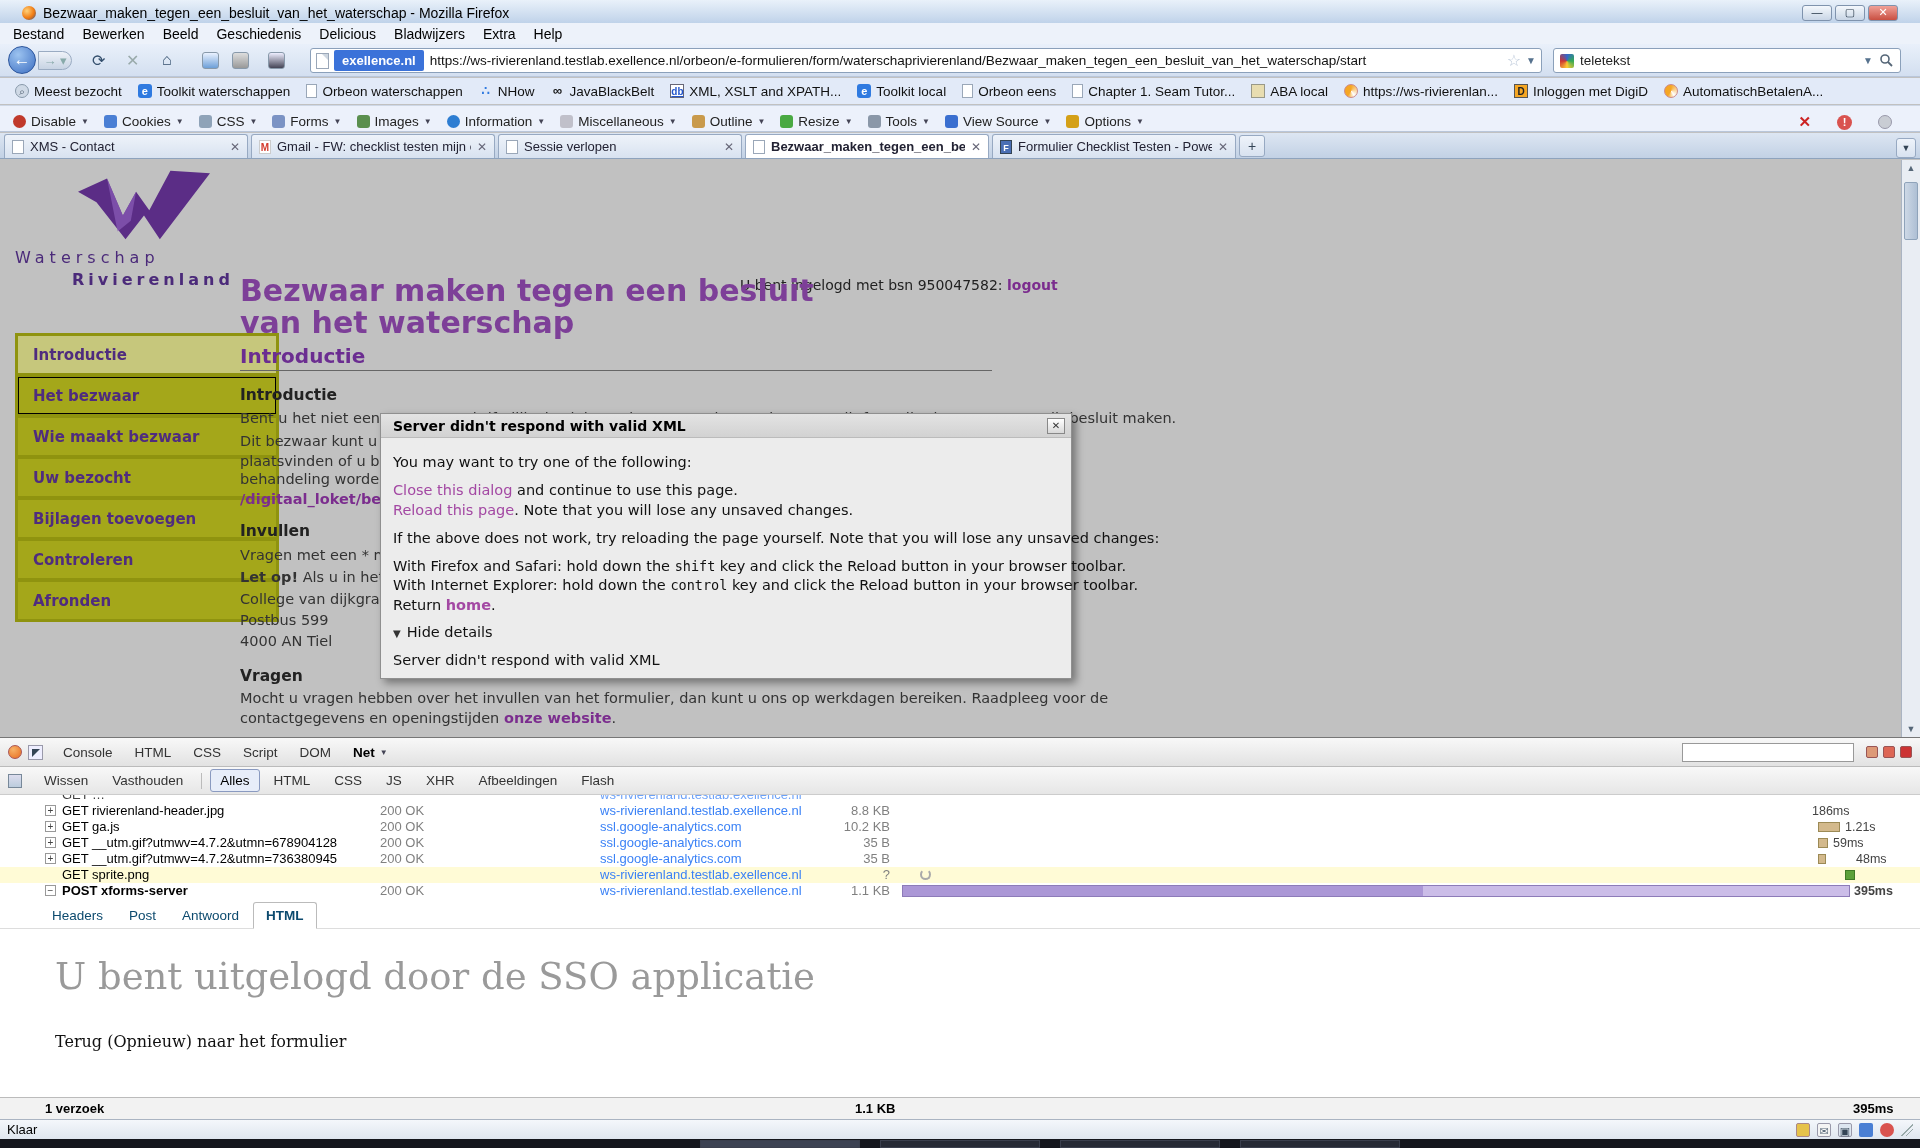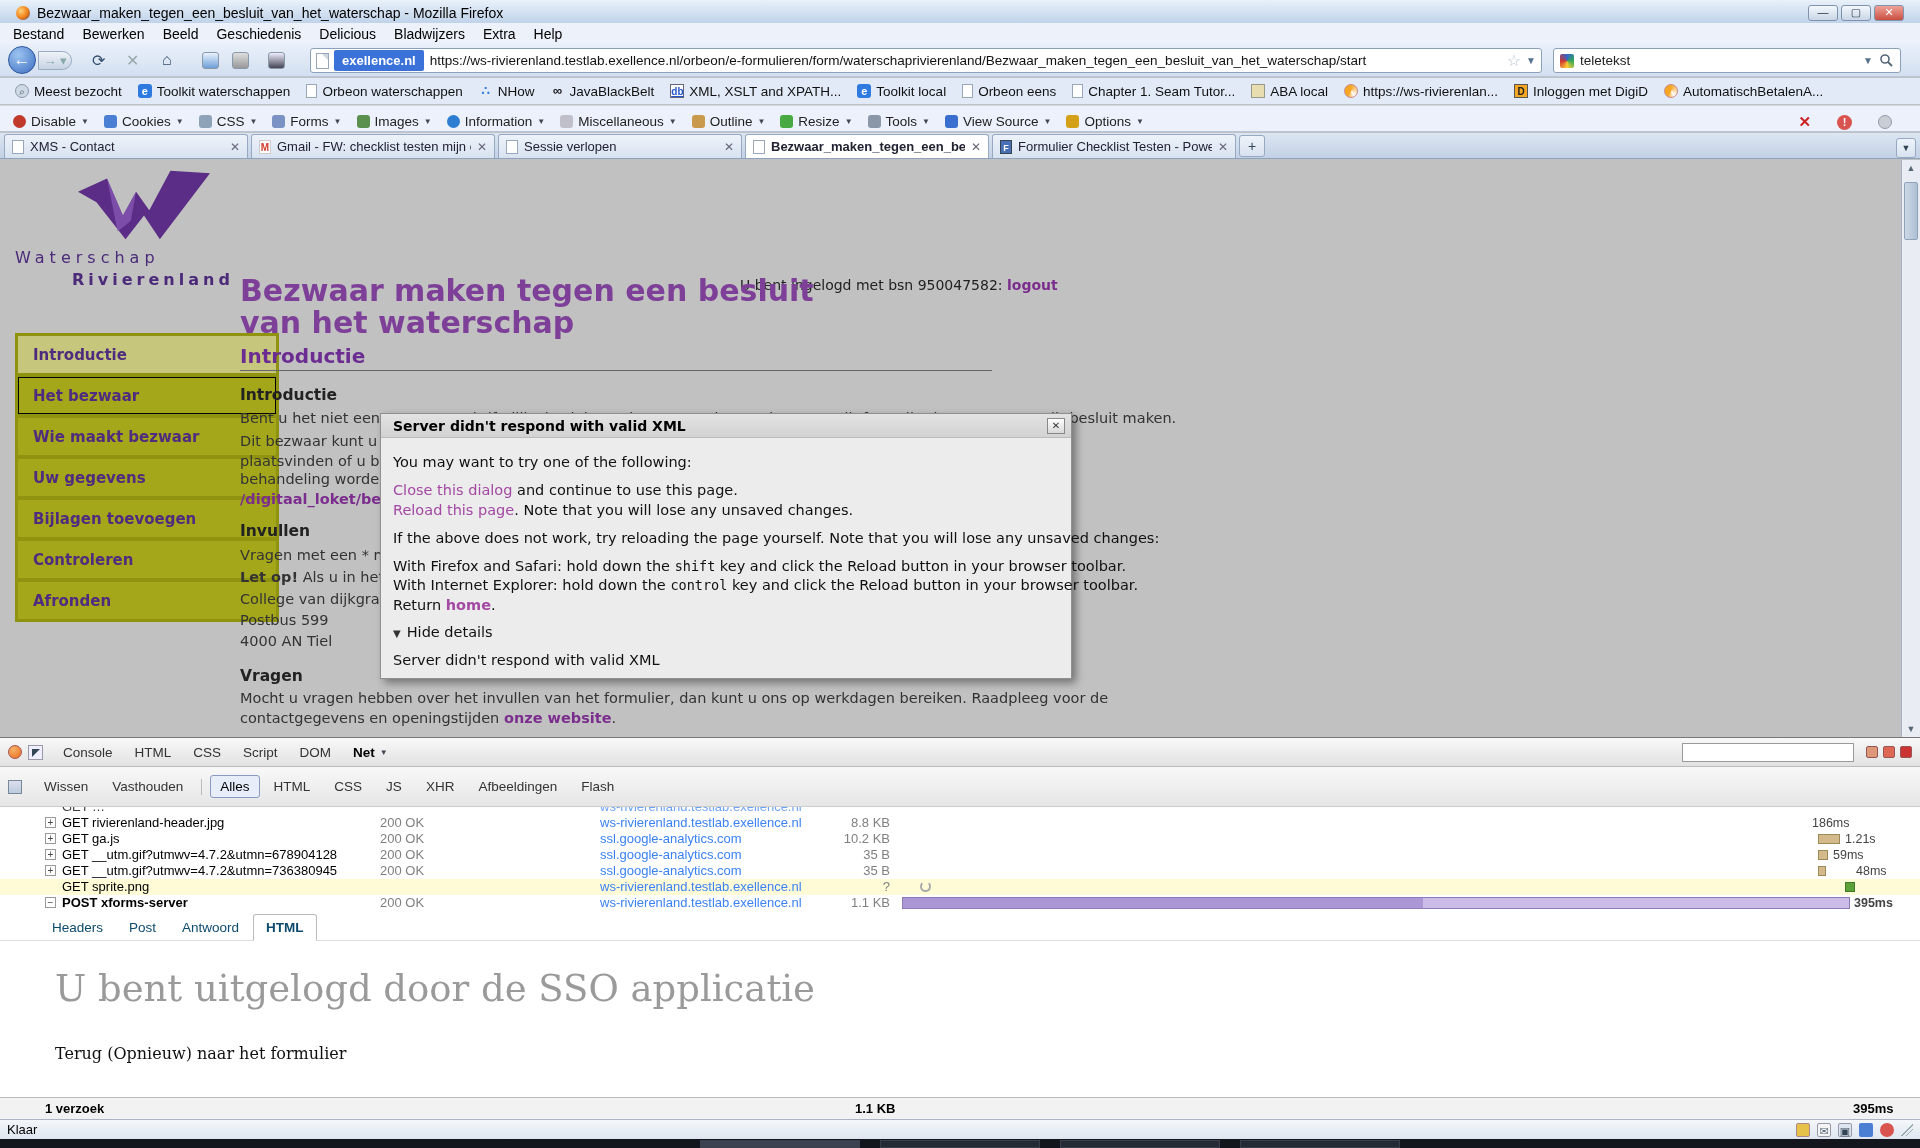--- a/index.html
+++ b/index.html
@@ -1,20 +1,20 @@
 <!DOCTYPE html>
 <html><head>
 <meta charset="utf-8">
 <style>
   *{margin:0;padding:0;box-sizing:border-box;}
   html,body{background:#888;}
   .window{position:relative;width:1920px;height:1148px;overflow:hidden;background:#c1c1c1;font-family:"Liberation Sans",sans-serif;}
 
   
-  .titlebar{position:absolute;top:0;left:0;right:0;height:26px;background:linear-gradient(#e9f1fa,#bcd0e8);border-bottom:1px solid #93a8c4;display:flex;align-items:center;padding:0 16px;}
+  .titlebar{position:absolute;top:0;left:0;right:0;height:26px;background:linear-gradient(#e9f1fa,#bcd0e8);border-bottom:1px solid #93a8c4;display:flex;align-items:center;padding:0 22px;}
   .fx-logo{width:14px;height:14px;border-radius:50%;background:radial-gradient(circle at 35% 35%,#ffd27a,#f07b12 55%,#2a4d8f);margin-right:7px;flex:0 0 auto;}
   .title-text{font-size:14px;color:#000;white-space:nowrap;}
   .winbtns{margin-left:auto;display:flex;gap:3px;}
   .winbtn{width:30px;height:16px;border:1px solid #7f93ad;border-radius:3px;background:linear-gradient(#f4f8fc,#c9d6e6);font-size:11px;line-height:13px;text-align:center;color:#234;}
   .winbtn.close{background:linear-gradient(#f0a198,#c94f41);color:#fff;}
 
   
   .menubar{position:absolute;top:23px;left:0;right:0;height:21px;background:#edf2fa;display:flex;align-items:center;padding-left:4px;}
   .menu-item{font-size:14px;color:#000;padding:2px 9px;}
 
@@ -125,21 +125,21 @@
   .insp-ic{width:15px;height:15px;border:1px solid #99a;background:#eef;position:relative;margin-right:8px;flex:0 0 auto;}
   .insp-ic::after{content:"";position:absolute;left:3px;top:3px;border:4px solid #345;border-right-color:transparent;border-bottom-color:transparent;}
   .fbtab{font-size:13.5px;color:#333;padding:5px 10px;display:flex;align-items:center;gap:5px;}
   .fbtab.active{font-weight:bold;color:#000;}
   .fb-search{margin-left:auto;width:172px;height:19px;border:1px solid #999;background:#fff;margin-right:10px;font-size:12px;padding:0 4px;}
   .fbwin{display:flex;gap:5px;padding-right:8px;}
   .fbw{width:12px;height:12px;border-radius:2px;border:1px solid #955;}
   .fbw1{background:#dd9977;}
   .fbw2{background:#dd6655;}
   .fbw3{background:#cc3333;}
-  .fb-row2{height:40px;background:linear-gradient(#f8f8f8,#e6e6e6);border-bottom:1px solid #ccc;display:flex;align-items:center;gap:4px;padding-left:8px;}
+  .fb-row2{height:28px;background:linear-gradient(#f8f8f8,#e6e6e6);border-bottom:1px solid #ccc;display:flex;align-items:center;gap:4px;padding-left:8px;}
   .grid-ic{width:14px;height:14px;border:1px solid #789;background:linear-gradient(#dde,#bcd);margin-right:8px;flex:0 0 auto;}
   .fbbtn{font-size:13.5px;color:#333;padding:3px 9px;border:1px solid transparent;}
   .fbbtn.sel{border:1px solid #8a9ac0;background:#e7edf9;border-radius:3px;color:#000;}
   .fbdiv{width:1px;height:16px;background:#bbb;margin:0 4px;}
 
   .netlist{position:relative;height:104px;overflow:hidden;font-size:13px;}
   .nrow{position:relative;height:16px;line-height:16px;}
   .nrow.partial{height:8px;overflow:hidden;opacity:.75;}
   .nrow.partial .inner{position:relative;top:-8px;}
   .nrow.hl{background:#fffbd6;}
@@ -396,21 +396,21 @@
       <path fill="#5b2d86" d="M0 16 L22 6 L34 34 L44 16 L54 30 L70 0 L100 2 L62 52 L50 34 L36 52 L14 24 Z"></path>
       <path fill="#8a5cb8" d="M22 6 L34 34 L44 16 L40 38 L30 46 Z" opacity="0.7"></path>
     </svg>
     <div class="logo-t1">Waterschap</div>
     <div class="logo-t2">Rivierenland</div>
 
     <div class="sidebar">
       <div class="side-item current">Introductie</div>
       <div class="side-item focus">Het bezwaar</div>
       <div class="side-item">Wie maakt bezwaar</div>
-      <div class="side-item">Uw gegevens</div>
+      <div class="side-item">Uw bezocht</div>
       <div class="side-item">Bijlagen toevoegen</div>
       <div class="side-item">Controleren</div>
       <div class="side-item">Afronden</div>
     </div>
 
     <div class="login-line">
       <span>U bent ingelogd met bsn 950047582:</span>
       <span class="login-link">logout</span>
     </div>
 

